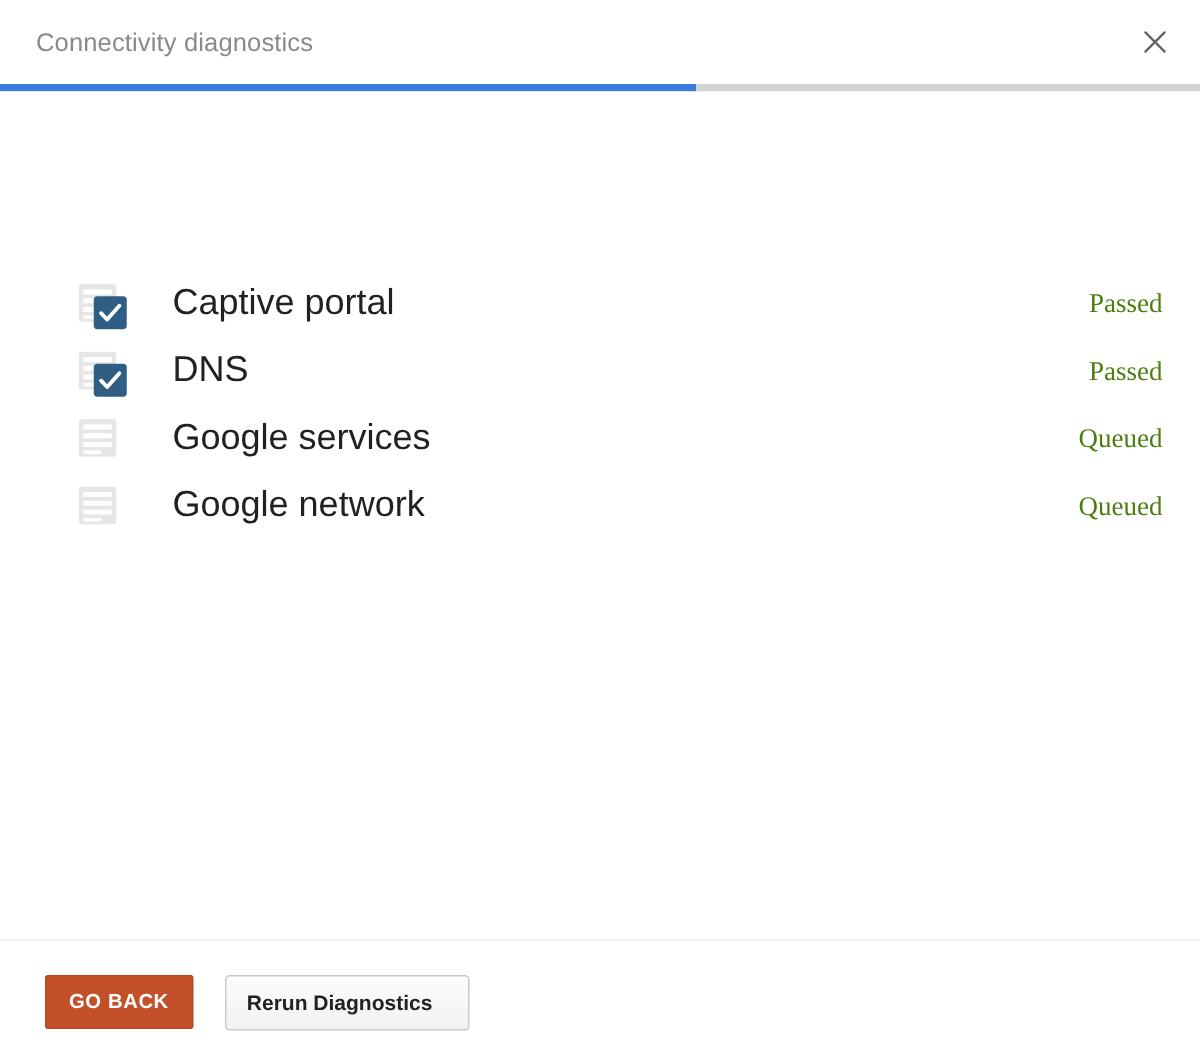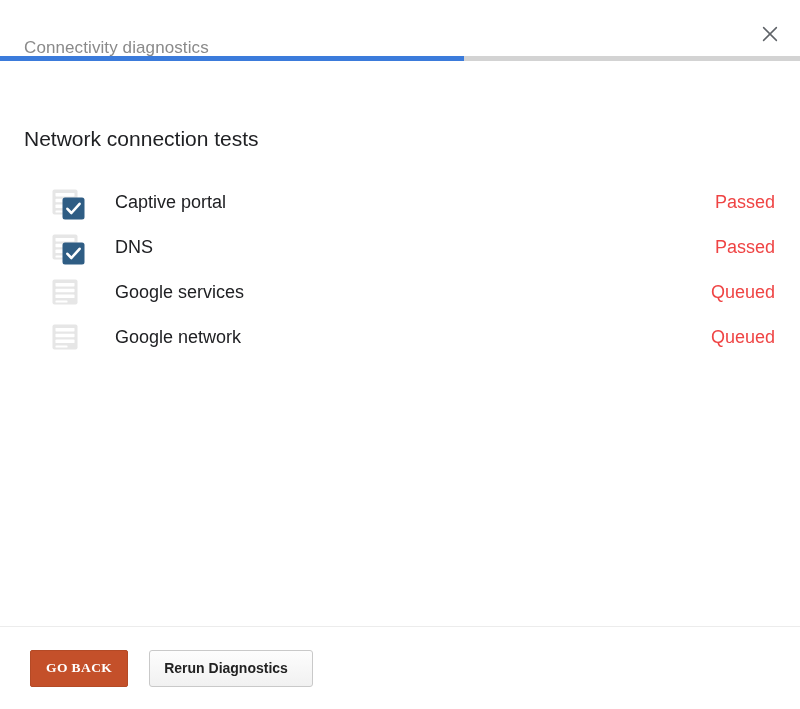--- a/index.html
+++ b/index.html
@@ -24,21 +24,21 @@
     display: flex;
     flex-direction: column;
   }
 
   
   .titlebar {
     position: relative;
     height: 56px;
     flex: 0 0 56px;
     display: flex;
-    align-items: flex-end;
+    align-items: center;
     background: #ffffff;
   }
   .titlebar-title {
     margin-left: 24px;
     font-size: 17px;
     font-weight: 400;
     color: #8a8a8a;
     letter-spacing: 0.1px;
     line-height: 1;
     white-space: nowrap;
@@ -139,36 +139,37 @@
     position: absolute;
     left: 11px;
     top: 12px;
     width: 23px;
     height: 23px;
     display: block;
   }
 
   .test-label {
     margin-left: 30px;
-    font-size: 18px;
+    font-size: 24px;
     font-weight: 400;
     color: #202124;
     line-height: 1;
     white-space: nowrap;
   }
 
   .row-spacer { flex: 1 1 auto; }
 
   .test-status {
     font-size: 18px;
     font-weight: 400;
-    color: #ef4444;
+    color: #4d7c0f;
     line-height: 1;
     white-space: nowrap;
     text-align: right;
+    font-family: Liberation Serif, serif;
   }
 
   
   .footer {
     flex: 0 0 83px;
     height: 83px;
     border-top: 1px solid #ececec;
     background: #ffffff;
     display: flex;
     align-items: center;
@@ -184,21 +185,20 @@
   .btn-primary {
     background: #c4502a;
     border: 1px solid #b44a26;
     color: #ffffff;
     font-size: 13.5px;
     font-weight: bold;
     letter-spacing: 0.4px;
     padding: 9px 15px 10px 15px;
     border-radius: 2px;
     text-transform: none;
-    font-family: Liberation Serif, serif;
   }
   .btn-secondary {
     margin-left: 21px;
     background: linear-gradient(to bottom, #fdfdfd 0%, #f1f1f1 100%);
     border: 1px solid #c9c9c9;
     color: #222222;
     font-size: 14px;
     font-weight: bold;
     padding: 9px 24px 10px 14px;
     border-radius: 3px;
@@ -218,21 +218,20 @@
       </svg>
     </button>
   </div>
 
   <div class="progress-track" style="background: rgb(211, 211, 211);">
     <div class="progress-fill" id="progress-fill" style="width: 58%; background: rgb(59, 123, 219);"></div>
   </div>
 
   <div class="body">
 
-    <div class="section-heading">Network connection tests</div>
 
     <ul class="test-list" id="test-list">
         <li class="test-row">
           <span class="test-icon">
   <svg class="doc-glyph" viewBox="0 0 28 28">
     <rect x="1.5" y="1.5" width="25" height="25" rx="2" fill="#e6e6e6"></rect>
     <rect x="4.5" y="5" width="19" height="3.4" rx="0.6" fill="#ffffff"></rect>
     <rect x="4.5" y="10.8" width="19" height="3.4" rx="0.6" fill="#ffffff"></rect>
     <rect x="4.5" y="16.6" width="19" height="3.4" rx="0.6" fill="#ffffff"></rect>
     <rect x="4.5" y="22.4" width="12" height="2.2" rx="0.6" fill="#ffffff"></rect>

